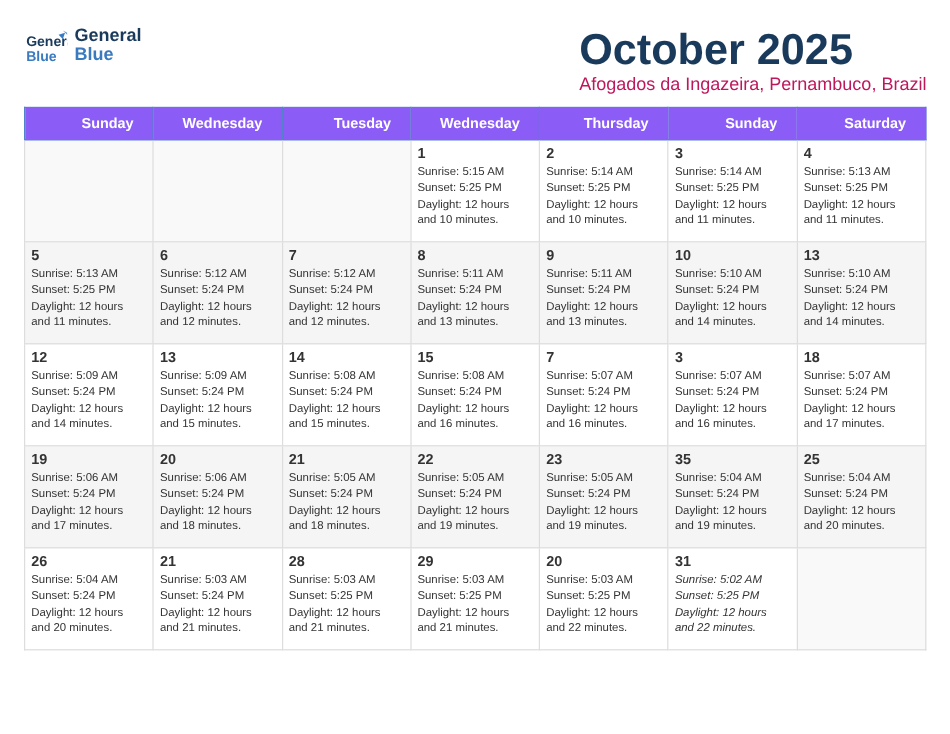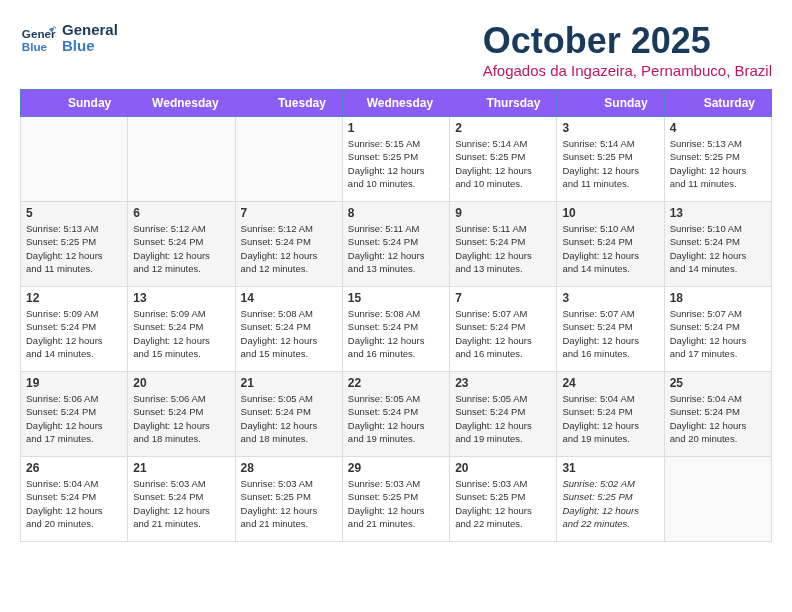--- a/index.html
+++ b/index.html
@@ -279,21 +279,21 @@
 and 19 minutes.</div>
         </td>
         <td>
           <span class="day-num">23</span>
           <div class="cell-info" style="white-space: pre-line;">Sunrise: 5:05 AM
 Sunset: 5:24 PM
 Daylight: 12 hours
 and 19 minutes.</div>
         </td>
         <td>
-          <span class="day-num">24</span>
+          <span class="day-num">35</span>
           <div class="cell-info" style="white-space: pre-line;">Sunrise: 5:04 AM
 Sunset: 5:24 PM
 Daylight: 12 hours
 and 19 minutes.</div>
         </td>
         <td>
           <span class="day-num">25</span>
           <div class="cell-info" style="white-space: pre-line;">Sunrise: 5:04 AM
 Sunset: 5:24 PM
 Daylight: 12 hours

